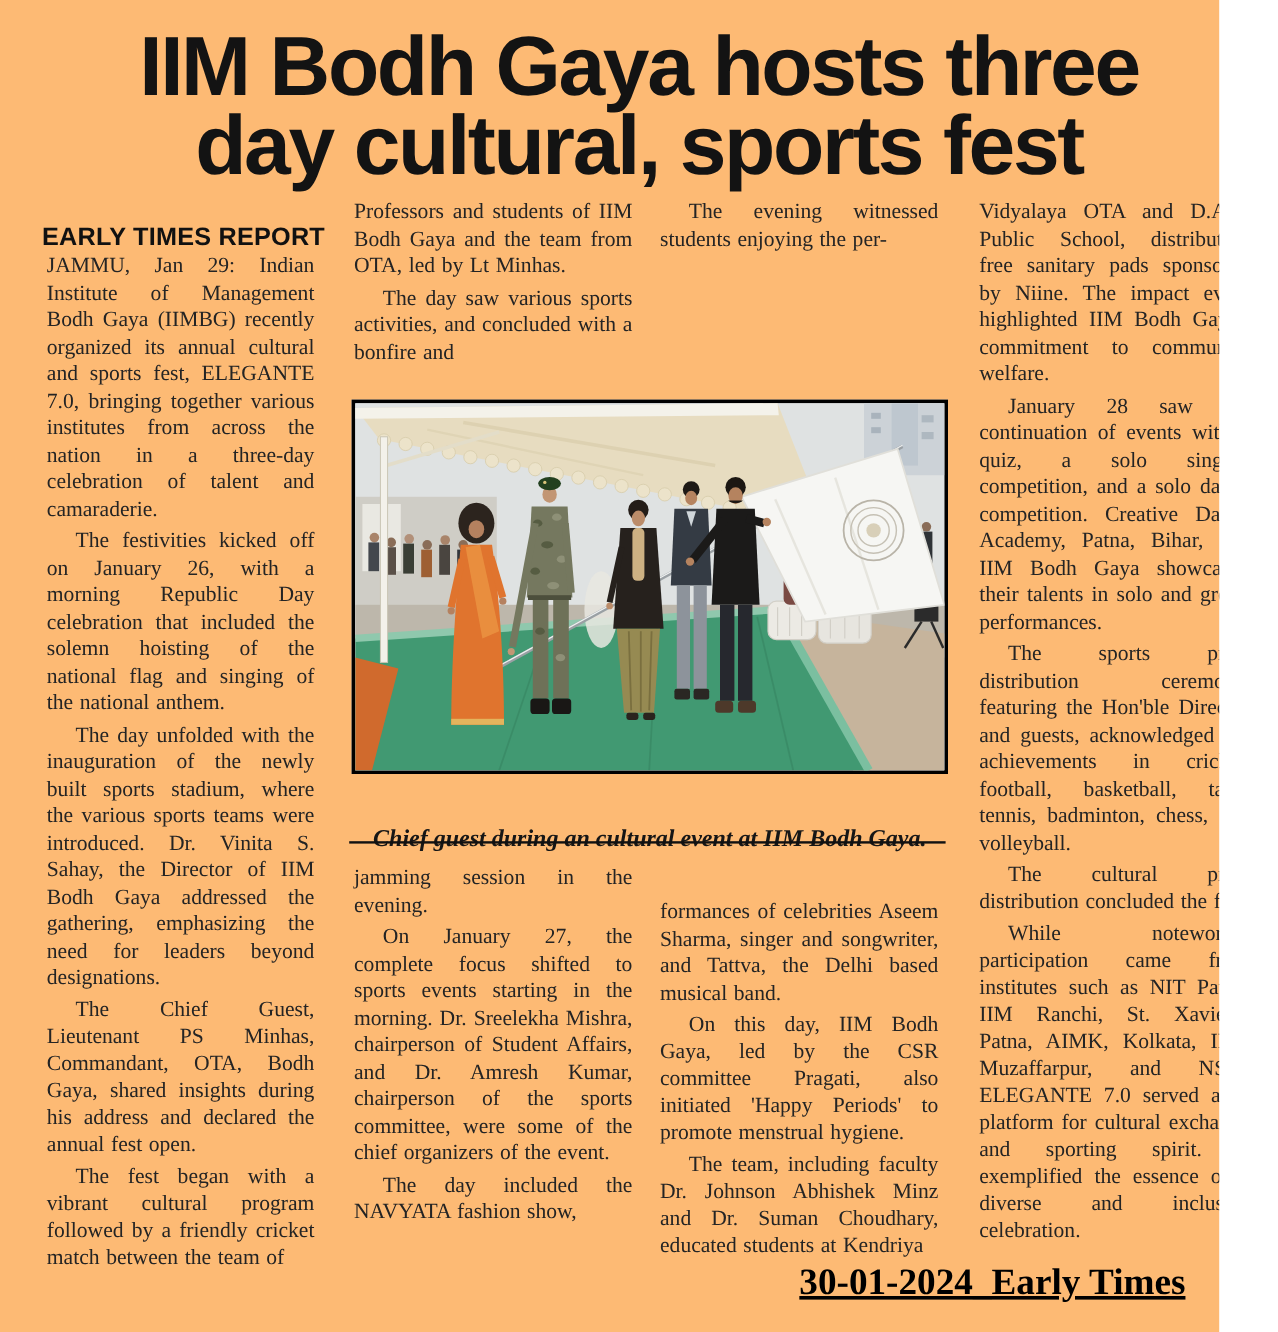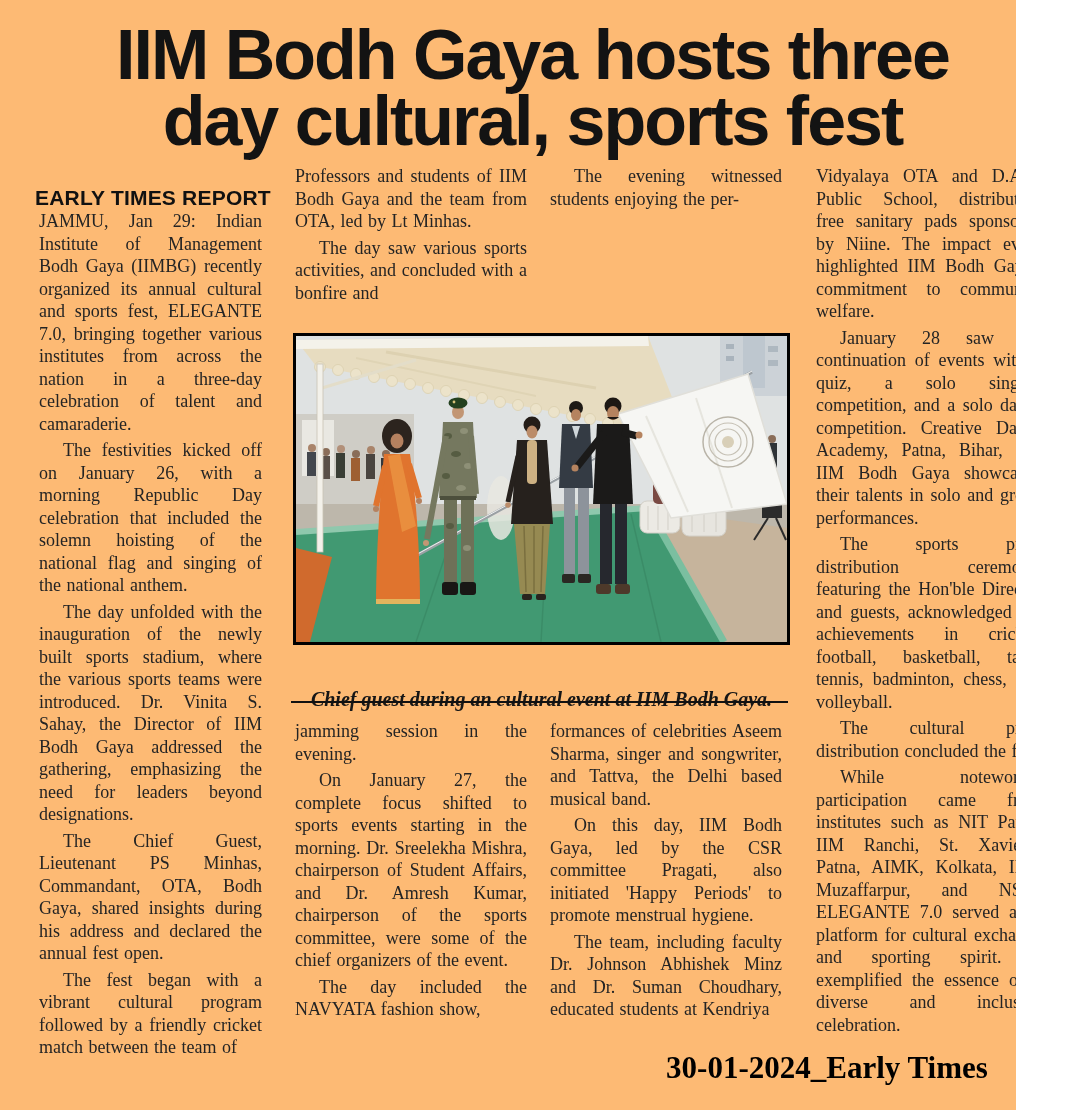--- a/index.html
+++ b/index.html
@@ -25,41 +25,42 @@
   .col { position:absolute; }
   .col p {
     margin:4px; font-size:18px; line-height:22.5px;
     text-align:justify; color:#242424; word-spacing:1px;
   }
   .col p.ind { text-indent:24px; }
   .c1  { left:35px;  top:206px; width:231px; }
   .c2t { left:291px; top:161px; width:240px; }
   .c3t { left:546px; top:161px; width:240px; }
   .c2b { left:291px; top:716px; width:240px; }
-  .c3b { left:546px; top:716px; width:240px; }
+  .c3b { left:546px; top:744px; width:240px; }
   .c4  { left:812px; top:161px; width:234px; }
   
   .photo {
     position:absolute; left:293px; top:333px; width:497px; height:312px;
     border:3px solid #000; box-sizing:border-box; background:#dfe2e2;
   }
   .photo svg { display:block; width:491px; height:306px; }
   .caption {
     position:absolute; left:293px; top:651px; width:497px;
     text-align:center; font-weight:bold; font-style:italic;
     font-size:20px; line-height:24px; color:#161616;margin-top:36px;
   }
   .divider {
     position:absolute; left:291px; top:701px; width:497px; height:2px;
     background:#111;
   }
   .footer {
     position:absolute; left:602px; top:1050px; width:450px;
     text-align:center; font-weight:bold; font-size:31px; color:#000;
     font-family:"Liberation Serif", serif;
+    text-decoration:underline;
   }
 </style>
 </head>
 <body>
 
 <div class="page">
 
   <div class="headline">
     <div>IIM Bodh Gaya hosts three</div>
     <div>day cultural, sports fest</div>

